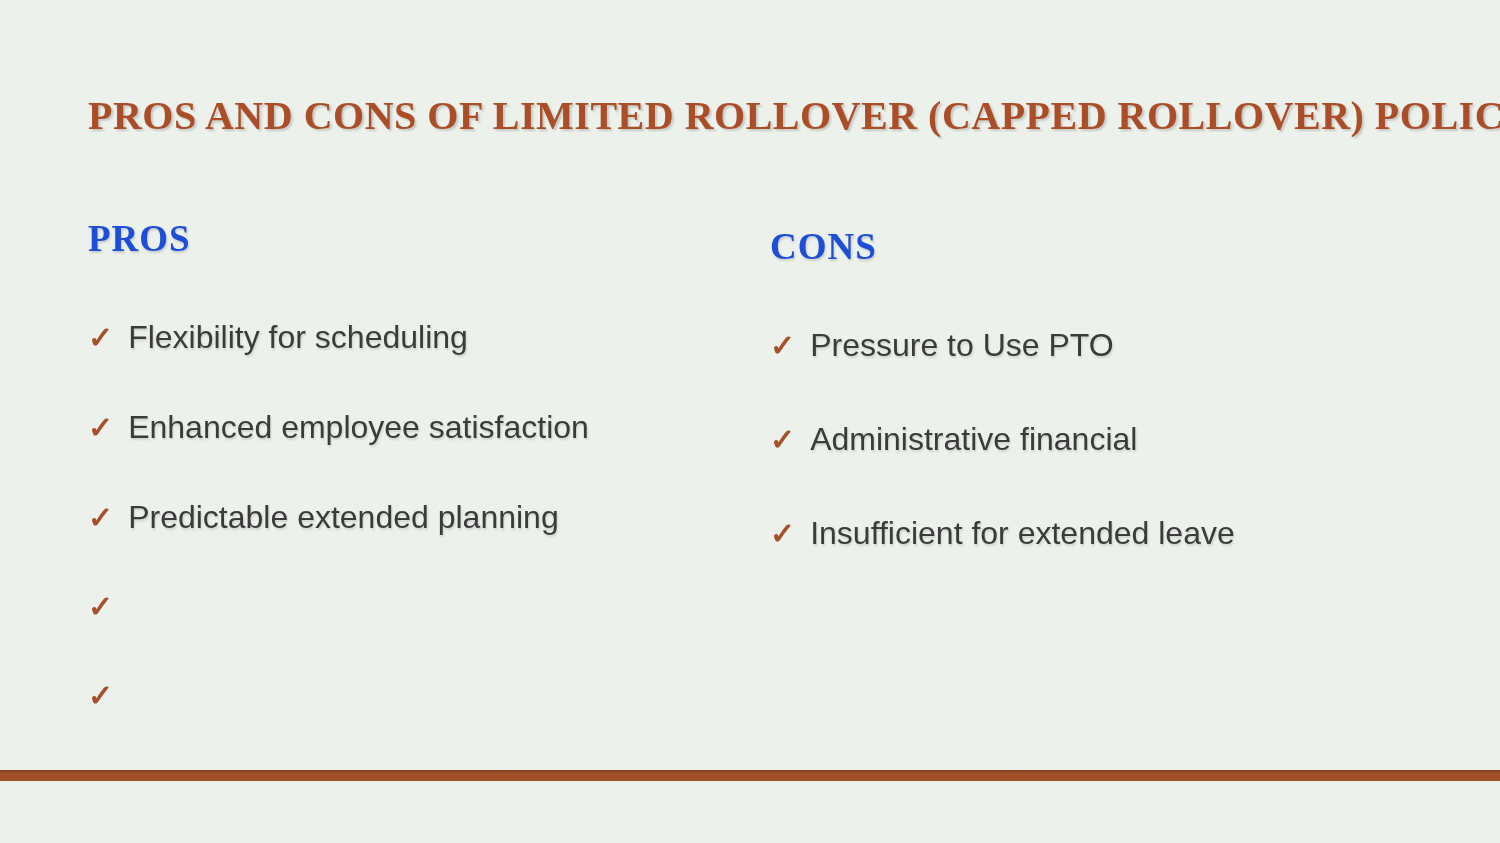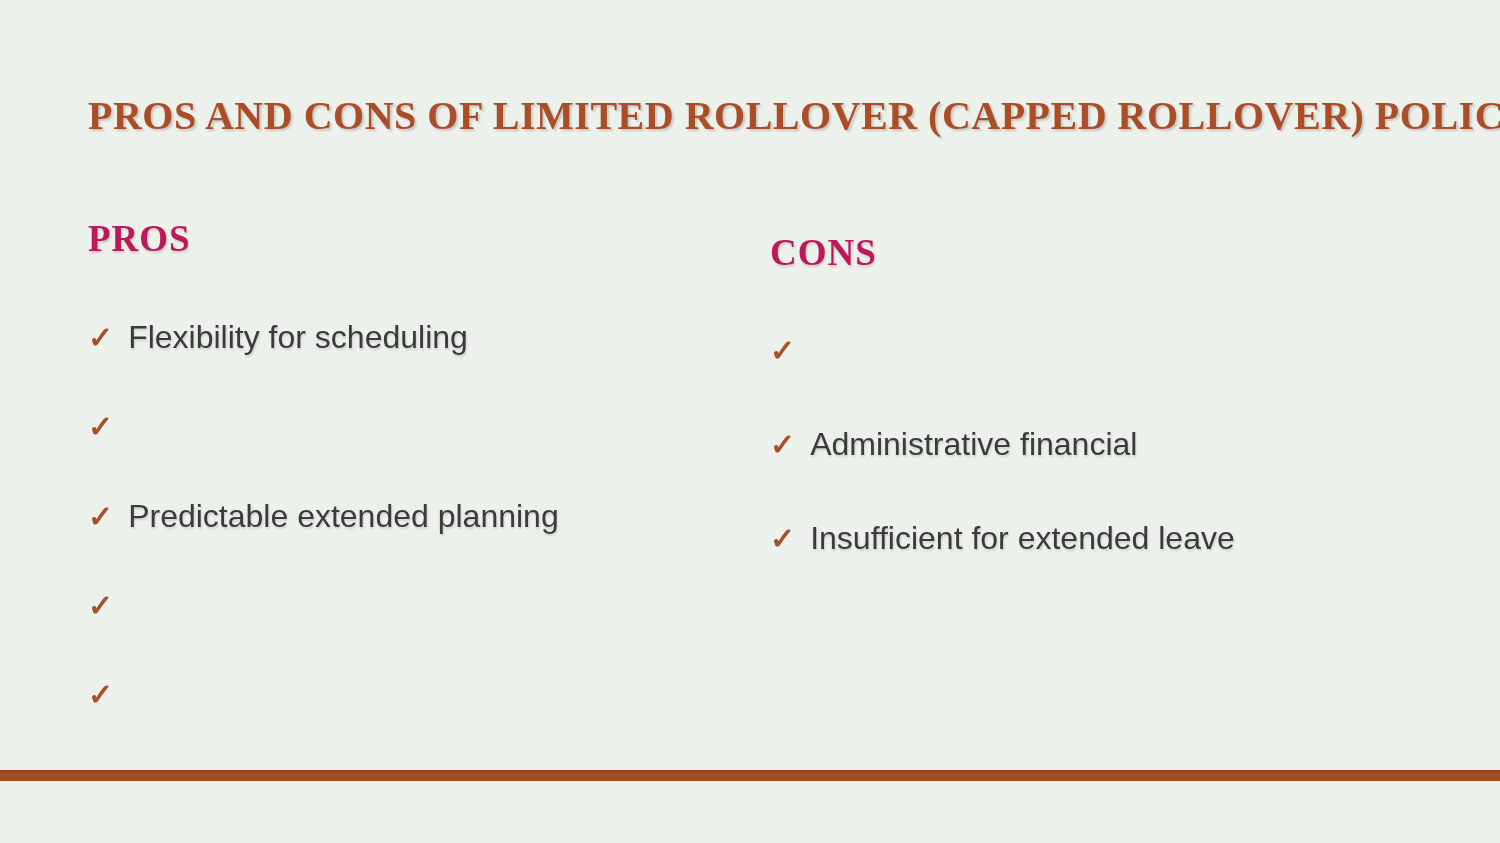--- a/index.html
+++ b/index.html
@@ -25,28 +25,28 @@
     text-shadow: 2px 2px 2px rgba(110,110,110,0.30);
     white-space: nowrap;
   }
 
   .columns {
     display: flex;
     margin: 78px 60px 0 88px;
   }
   .col { display: flex; flex-direction: column; }
   .col-left  { width: 600px; }
-  .col-right { margin-left: 82px; padding-top: 8px; margin-top: 6px; }
+  .col-right { margin-left: 82px; padding-top: 8px; }
 
   .col-heading {
     font-family: "Liberation Serif", "DejaVu Serif", serif;
     font-weight: bold;
     font-size: 37px;
     line-height: 1.15;
-    color: #be185d;
+    color: #1d4ed8;
     letter-spacing: 1px;
     text-shadow: 1px 2px 2px rgba(110,110,110,0.28);
   }
 
   ul.check-list {
     list-style: none;
     margin-top: 56px;
   }
   .check-list li {
     display: flex;
@@ -89,39 +89,41 @@
 
     <div class="col col-left">
       <h2 class="col-heading">PROS</h2>
       <ul class="check-list">
         <li>
           <span class="check-icon">✓</span>
           <span>Flexibility for scheduling</span>
         </li>
         <li>
           <span class="check-icon">✓</span>
+          <span>Enhanced employee satisfaction</span>
         </li>
         <li>
           <span class="check-icon">✓</span>
           <span>Predictable extended planning</span>
         </li>
         <li>
           <span class="check-icon">✓</span>
         </li>
         <li>
           <span class="check-icon">✓</span>
         </li>
       </ul>
     </div>
 
     <div class="col col-right">
       <h2 class="col-heading">CONS</h2>
       <ul class="check-list">
         <li>
           <span class="check-icon">✓</span>
+          <span>Pressure to Use PTO</span>
         </li>
         <li>
           <span class="check-icon">✓</span>
           <span>Administrative financial</span>
         </li>
         <li>
           <span class="check-icon">✓</span>
           <span>Insufficient for extended leave</span>
         </li>
       </ul>

